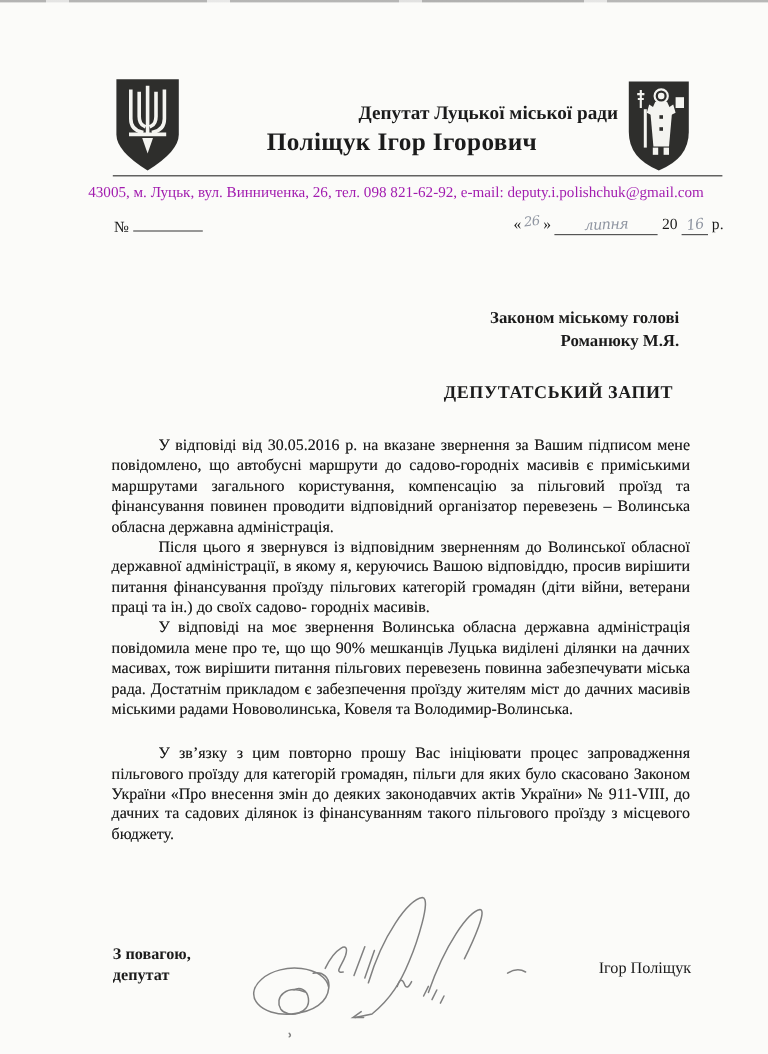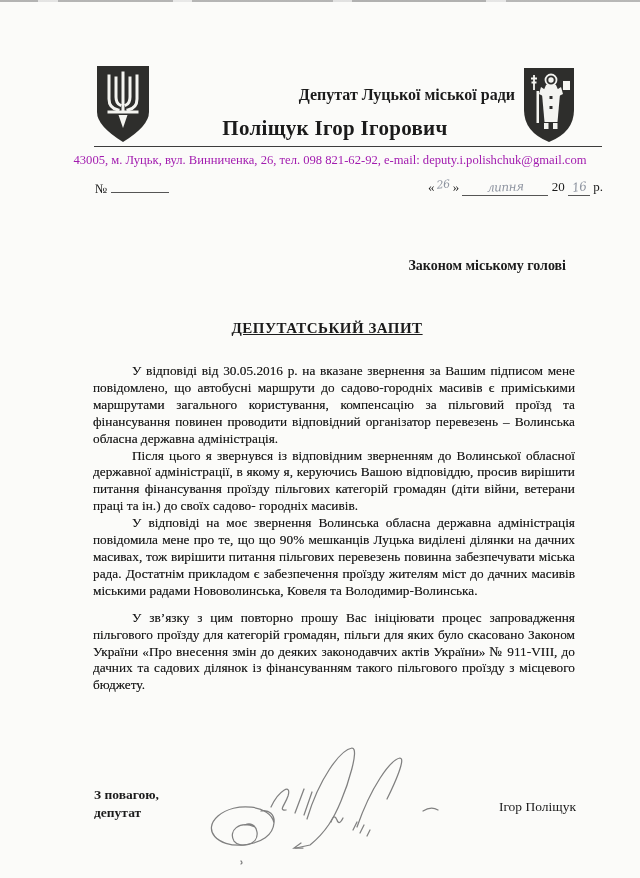--- a/index.html
+++ b/index.html
@@ -13,21 +13,21 @@
   .scan-top{
     position:absolute;top:0;left:0;width:640px;height:2px;opacity:.65;
     background:linear-gradient(90deg,#8d8d8d 0 6%,#d8d8d8 6% 9%,#8f8f8f 9% 27%,#dedede 27% 30%,#909090 30% 52%,#d4d4d4 52% 55%,#898989 55% 76%,#dadada 76% 79%,#939393 79% 100%);
   }
   
   .emblem{position:absolute;}
   .emblem-left{left:95px;top:64px;}
   .emblem-right{left:522px;top:66px;}
   .lh-text{position:absolute;left:155px;top:86px;width:360px;text-align:center;}
   .lh-org{font-weight:bold;font-size:16px;line-height:18px;text-align:right;}
-  .lh-name{font-weight:bold;font-size:21px;line-height:24px;margin-top:12px;letter-spacing:.3px;}
+  .lh-name{font-weight:bold;font-size:21px;line-height:24px;margin-top:2px;letter-spacing:.3px;}
   .rule{position:absolute;top:146px;left:94px;width:508px;border-top:1.6px solid #3c3c3c;}
   .address{position:absolute;top:153px;left:50px;width:560px;text-align:center;font-size:12.6px;color:#a21caf;}
   
   .num-line{position:absolute;top:181px;left:95px;font-size:13px;}
   .date-line{position:absolute;top:179px;left:428px;font-size:13px;white-space:nowrap;}
   .uline{display:inline-block;border-bottom:1px solid #555;text-align:center;vertical-align:baseline;}
   .u-num{width:58px;}
   .u-month{width:86px;}
   .u-year{width:22px;}
   .hw{
@@ -35,27 +35,27 @@
     font-family:"DejaVu Serif", serif;
     letter-spacing:-0.5px;
   }
   .hw-day{display:inline-block;font-size:11px;transform:rotate(-6deg) translateY(-3px);}
   .hw-month{font-size:12px;display:inline-block;transform:rotate(-2deg);}
   .hw-year{font-size:12px;display:inline-block;transform:rotate(-8deg);}
   
   .addressee{position:absolute;top:257px;right:74px;text-align:right;font-weight:bold;font-size:14px;line-height:18.5px;}
   
   .body{position:absolute;top:320px;left:93px;width:482px;}
-  .title{text-align:center;font-weight:bold;font-size:15px;letter-spacing:.5px;margin:0 14px 26px 0;text-decoration:underline;}
+  .title{text-align:right;font-weight:bold;font-size:15px;letter-spacing:.5px;margin:0 14px 26px 0;}
   .body p{
     margin:0;text-indent:39px;text-align:justify;
     font-size:13.3px;line-height:16.9px;
     text-shadow:0 0 .4px rgba(20,20,20,.55);
   }
-  .body p.gap{margin-top:10px;}
+  .body p.gap{margin-top:20px;}
   
   .closing{position:absolute;top:786px;left:94px;font-weight:bold;font-size:13.5px;line-height:18px;}
   .signer{position:absolute;top:799px;right:64px;font-weight:normal;font-size:13.5px;}
   .signature-svg{position:absolute;top:735px;left:195px;pointer-events:none;}
   
   .watermark{
     position:absolute;top:850px;left:424px;
     font-family:"Liberation Sans", sans-serif;font-weight:bold;
     font-size:17px;letter-spacing:1.6px;white-space:nowrap;
     background:linear-gradient(180deg,#f7e077 0%,#eec23a 55%,#d9a71f 100%);
@@ -116,20 +116,21 @@
 
   <div class="rule"></div>
   <div class="address">43005, м. Луцьк, вул. Винниченка, 26, тел. 098 821-62-92, e-mail: deputy.i.polishchuk@gmail.com</div>
 
   <div class="num-line"><span>№</span>&nbsp;<span class="uline u-num"></span></div>
 
   <div class="date-line"><span>«</span> <span class="hw hw-day">26</span> <span>»</span>&nbsp;<span class="uline u-month"><span class="hw hw-month">липня</span></span>&nbsp;<span>20</span>&nbsp;<span class="uline u-year"><span class="hw hw-year">16</span></span>&nbsp;<span>р.</span></div>
 
   <div class="addressee">
     <div>Законом міському голові</div>
+    <div>Романюку М.Я.</div>
   </div>
 
   <div class="body">
     <div class="title">ДЕПУТАТСЬКИЙ ЗАПИТ</div>
     <p>У відповіді від 30.05.2016 р. на вказане звернення за Вашим підписом мене повідомлено, що автобусні маршрути до садово-городніх масивів є приміськими маршрутами загального користування, компенсацію за пільговий проїзд та фінансування повинен проводити відповідний організатор перевезень – Волинська обласна державна адміністрація.</p>
     <p>Після цього я звернувся із відповідним зверненням до Волинської обласної державної адміністрації, в якому я, керуючись Вашою відповіддю, просив вирішити питання фінансування проїзду пільгових категорій громадян (діти війни, ветерани праці та ін.) до своїх садово- городніх масивів.</p>
     <p>У відповіді на моє звернення Волинська обласна державна адміністрація повідомила мене про те, що що 90% мешканців Луцька виділені ділянки на дачних масивах, тож вирішити питання пільгових перевезень повинна забезпечувати міська рада. Достатнім прикладом є забезпечення проїзду жителям міст до дачних масивів міськими радами Нововолинська, Ковеля та Володимир-Волинська.</p>
     <p class="gap">У зв’язку з цим повторно прошу Вас ініціювати процес запровадження пільгового проїзду для категорій громадян, пільги для яких було скасовано Законом України «Про внесення змін до деяких законодавчих актів України» № 911-VIII, до дачних та садових ділянок із фінансуванням такого пільгового проїзду з місцевого бюджету.</p>
   </div>
 

